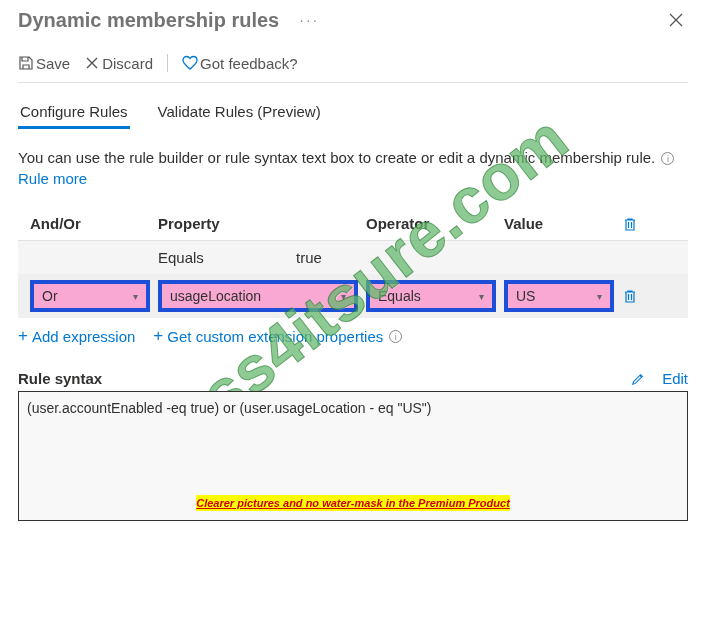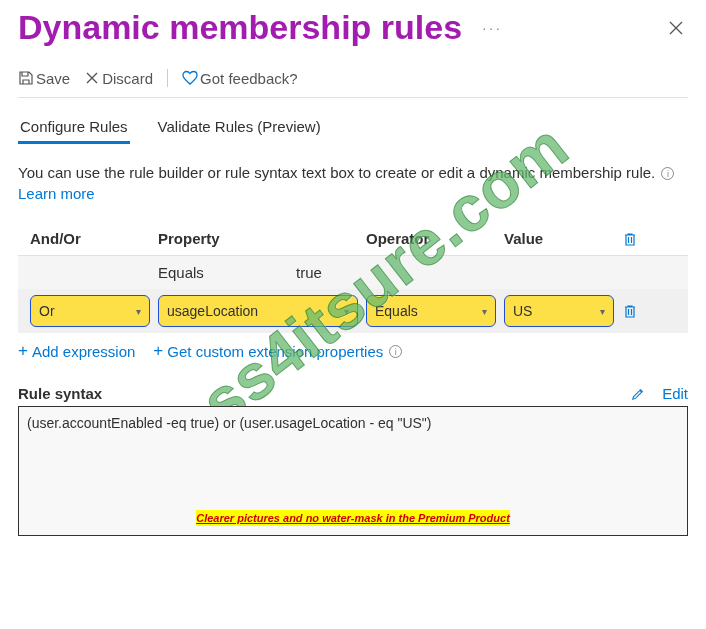--- a/index.html
+++ b/index.html
@@ -14,23 +14,23 @@
     width: 706px;
     padding: 8px 18px 18px 18px;
     position: relative;
   }
   .header-row {
     display: flex;
     align-items: center;
     margin-bottom: 18px;
   }
   .panel-title {
-    font-size: 34px;
+    font-size: 20px;
     font-weight: 600;
-    color: #a21caf;
+    color: #737373;
     flex: 0 0 auto;
   }
   .ellipsis {
     margin-left: 20px;
     color: #888;
     font-size: 14px;
     letter-spacing: 2px;
   }
   .close-btn {
     margin-left: auto;
@@ -127,23 +127,23 @@
   }
   .rt-row .cell { font-size: 15px; }
   .rt-row.editable {
     background: #f0f0f0;
     padding: 6px 2px;
   }
   .dd {
     display: flex;
     align-items: center;
     justify-content: space-between;
-    background: #fde047;
-    border: 1px solid #1d4ed8;
-    border-radius: 6px;
+    background: #f9a8d4;
+    border: 4px solid #1d4ed8;
+    border-radius: 0;
     height: 32px;
     padding: 0 8px;
     font-size: 14px;
     width: 100%;
   }
   .chev {
     font-size: 10px;
     color: #666;
   }
   .trash {
@@ -267,21 +267,21 @@
   </div>
 
   <div class="tabs">
     <div class="tab active">Configure Rules</div>
     <div class="tab">Validate Rules (Preview)</div>
   </div>
 
   <div class="desc">
     <span>You can use the rule builder or rule syntax text box to create or edit a dynamic membership rule.</span>
     <span class="info-icon">i</span>
-    <span class="link">Learn more</span>
+    <span class="link">Rule more</span>
   </div>
 
   <div class="rule-table">
     <div class="rt-head">
       <div class="col-andor">And/Or</div>
       <div class="col-prop">Property</div>
       <div class="col-op">Operator</div>
       <div class="col-val">Value</div>
       <div class="col-del trash">
         <svg width="16" height="16" viewBox="0 0 16 16">

